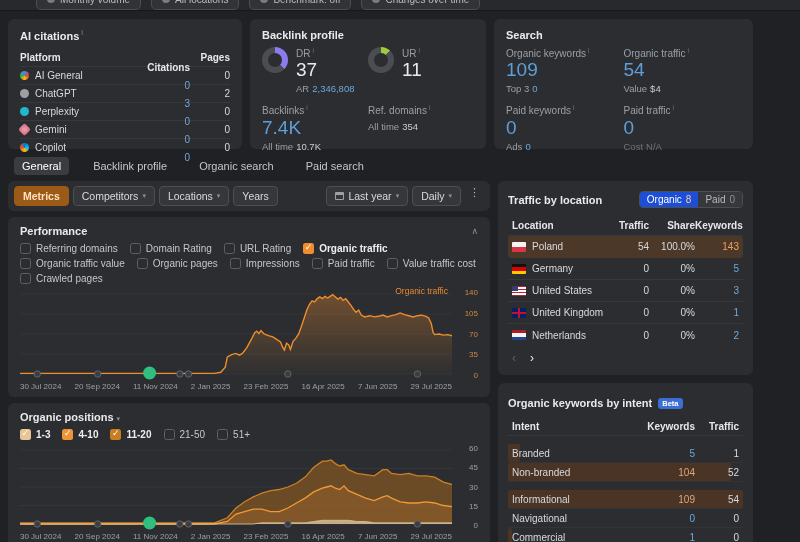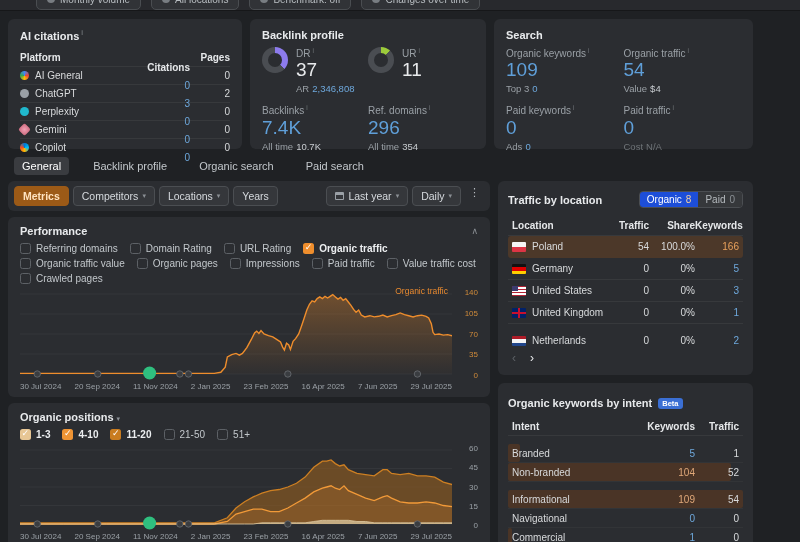--- a/index.html
+++ b/index.html
@@ -223,21 +223,20 @@
             <div class="metric-big">11</div>
           </div>
         </div>
         <div>
           <div class="metric-label"><span>Backlinks</span><sup class="i">i</sup></div>
           <div class="metric-big blue">7.4K</div>
           <div class="metric-sub"><span>All time</span><span class="v">10.7K</span></div>
         </div>
         <div>
           <div class="metric-label"><span>Ref. domains</span><sup class="i">i</sup></div>
-          <div class="metric-big blue">296</div>
           <div class="metric-sub"><span>All time</span><span class="v">354</span></div>
         </div>
       </div>
     </div>
 
     <div class="card c-se">
       <div class="card-title">Search</div>
       <div class="se-grid">
         <div>
           <div class="metric-label"><span>Organic keywords</span><sup class="i">i</sup></div>
@@ -491,21 +490,21 @@
             <span class="l-sh">Share</span>
             <span class="l-kw" style="color:#e6e8ea">Keywords</span>
           </div>
           <div class="loc-row hl">
             <span class="l-name">
                 <span class="flag pl"></span>
                 <span>Poland</span>
               </span>
             <span class="l-tr">54</span>
             <span class="l-sh">100.0%</span>
-            <span class="l-kw">166</span>
+            <span class="l-kw">143</span>
           </div>
           <div class="loc-row">
             <span class="l-name">
                 <span class="flag de"></span>
                 <span>Germany</span>
               </span>
             <span class="l-tr">0</span>
             <span class="l-sh">0%</span>
             <span class="l-kw">5</span>
           </div>
@@ -520,21 +519,21 @@
           </div>
           <div class="loc-row">
             <span class="l-name">
                 <span class="flag gb"></span>
                 <span>United Kingdom</span>
               </span>
             <span class="l-tr">0</span>
             <span class="l-sh">0%</span>
             <span class="l-kw">1</span>
           </div>
-          <div class="loc-row" style="border-bottom:none;align-items:flex-end;">
+          <div class="loc-row" style="border-bottom:none;">
             <span class="l-name">
                 <span class="flag nl"></span>
                 <span>Netherlands</span>
               </span>
             <span class="l-tr">0</span>
             <span class="l-sh">0%</span>
             <span class="l-kw">2</span>
           </div>
         </div>
         <div class="pager">

